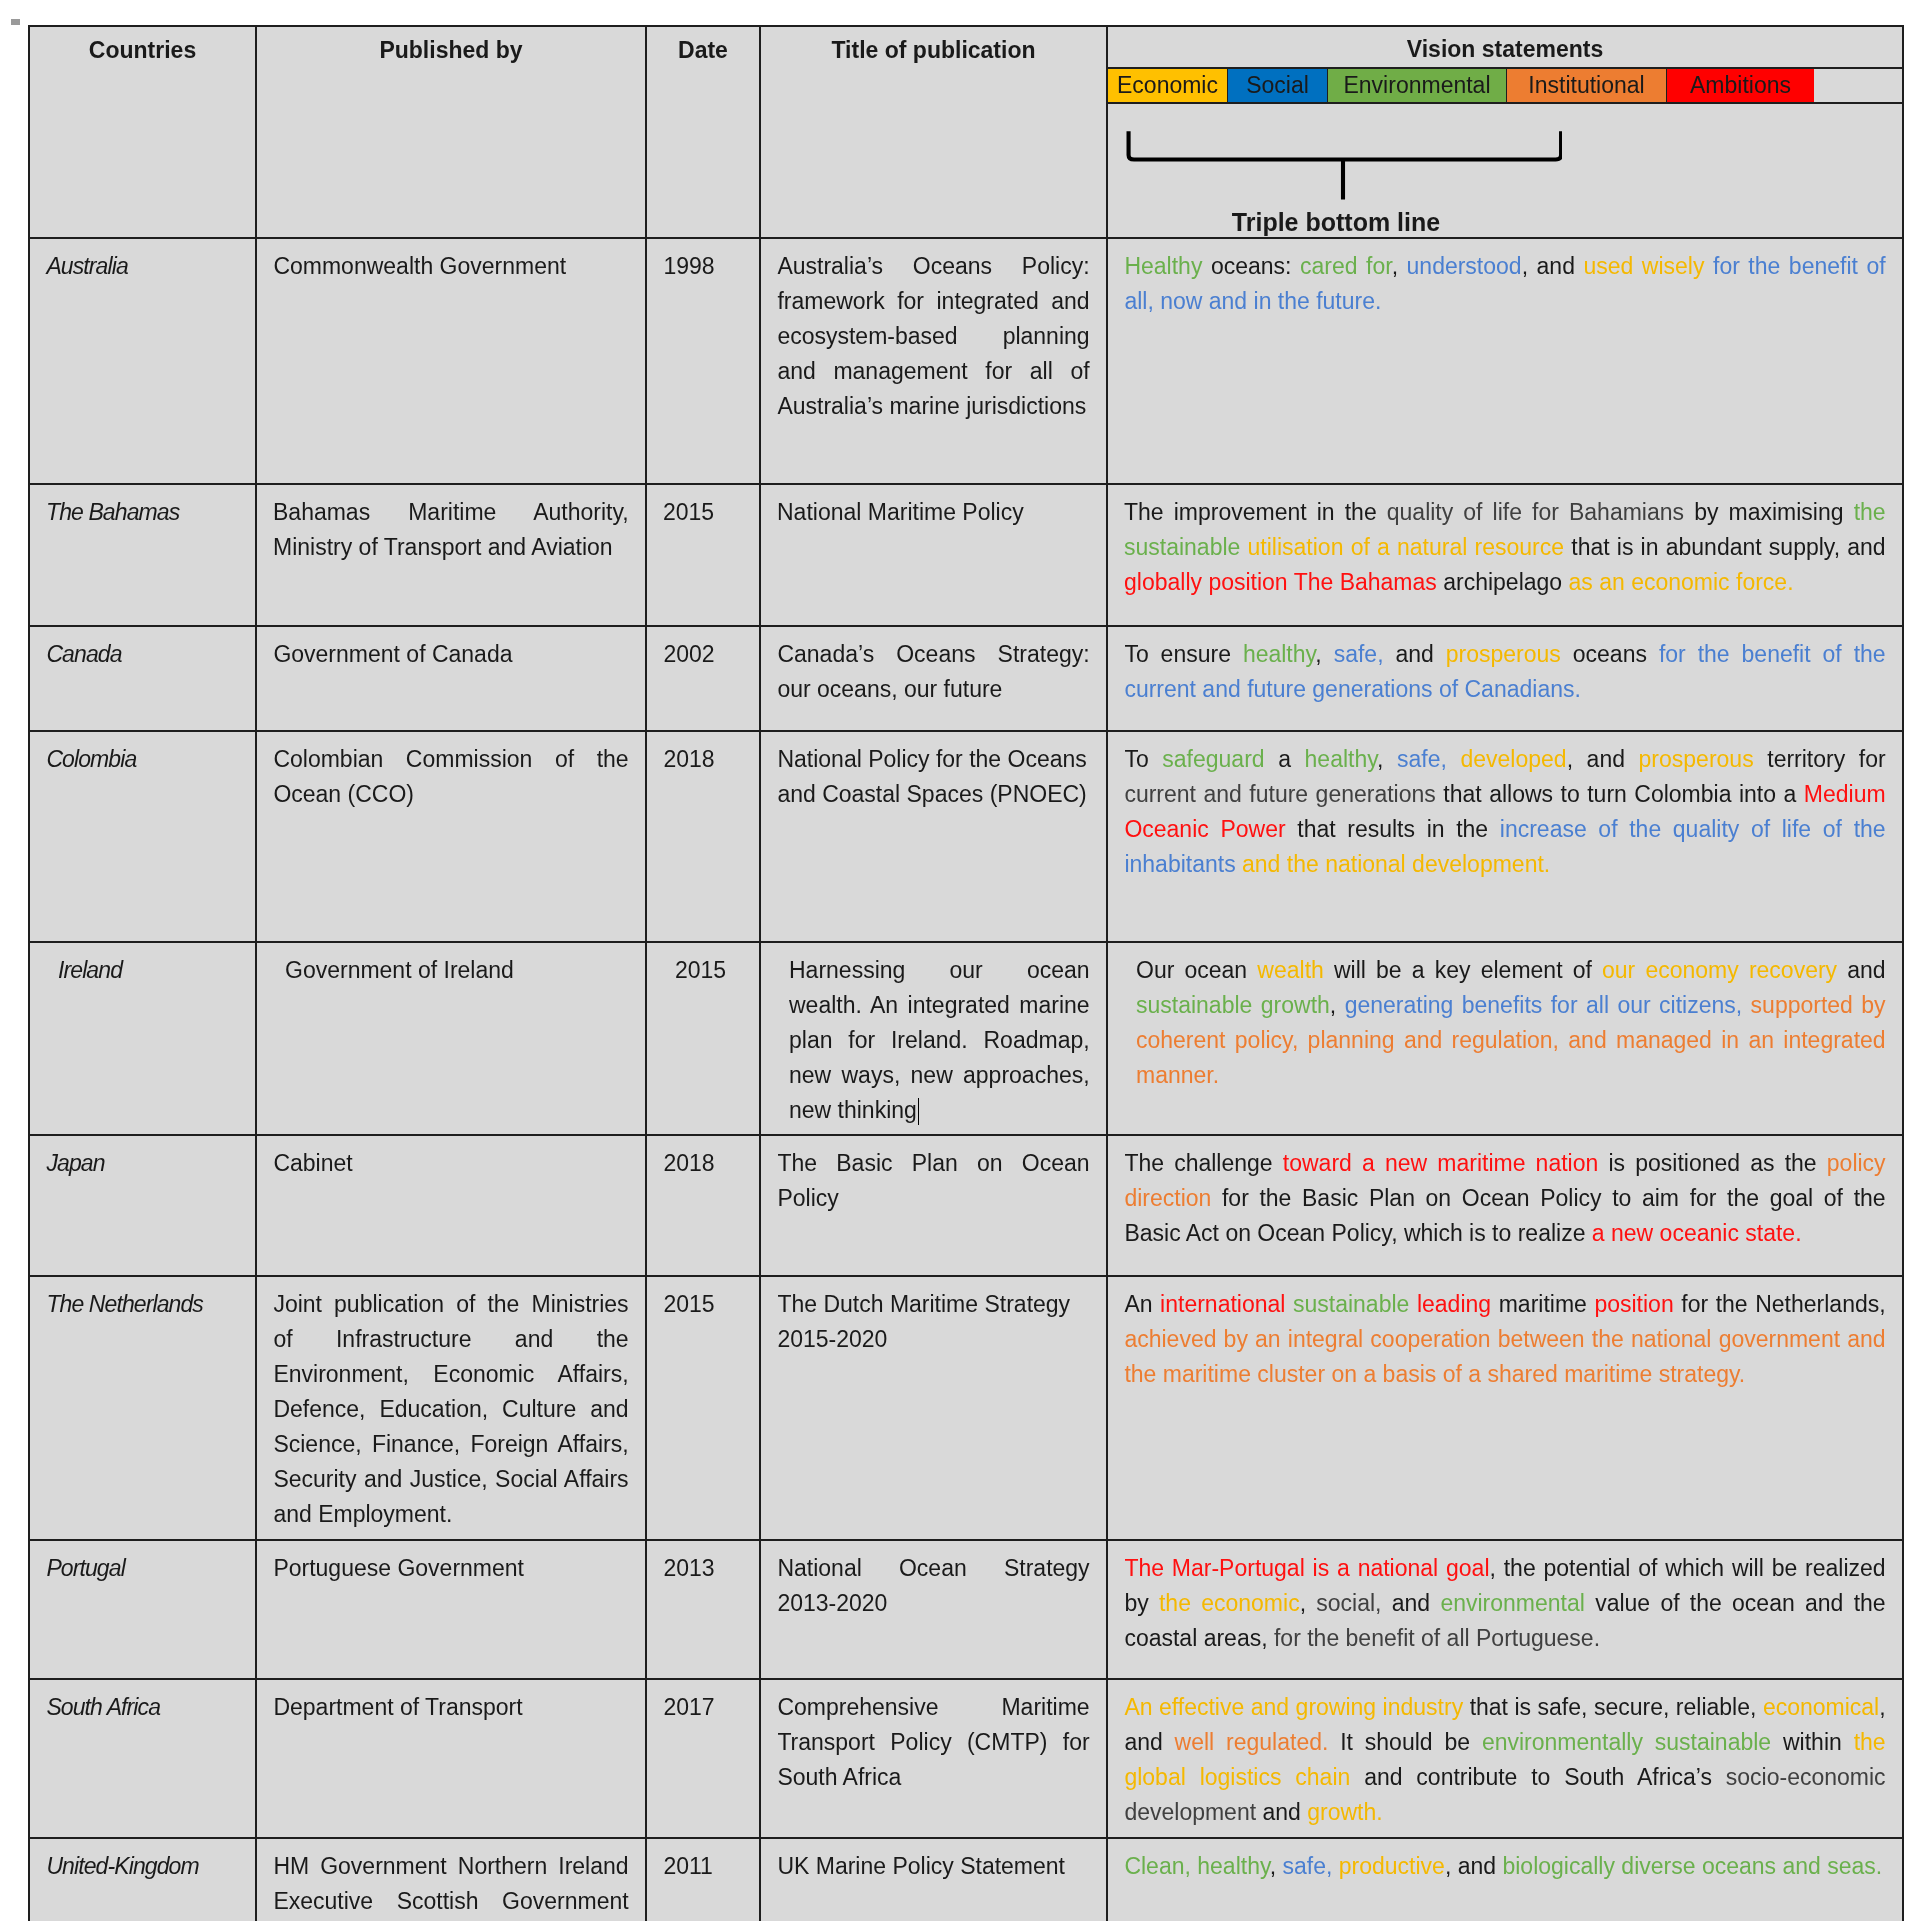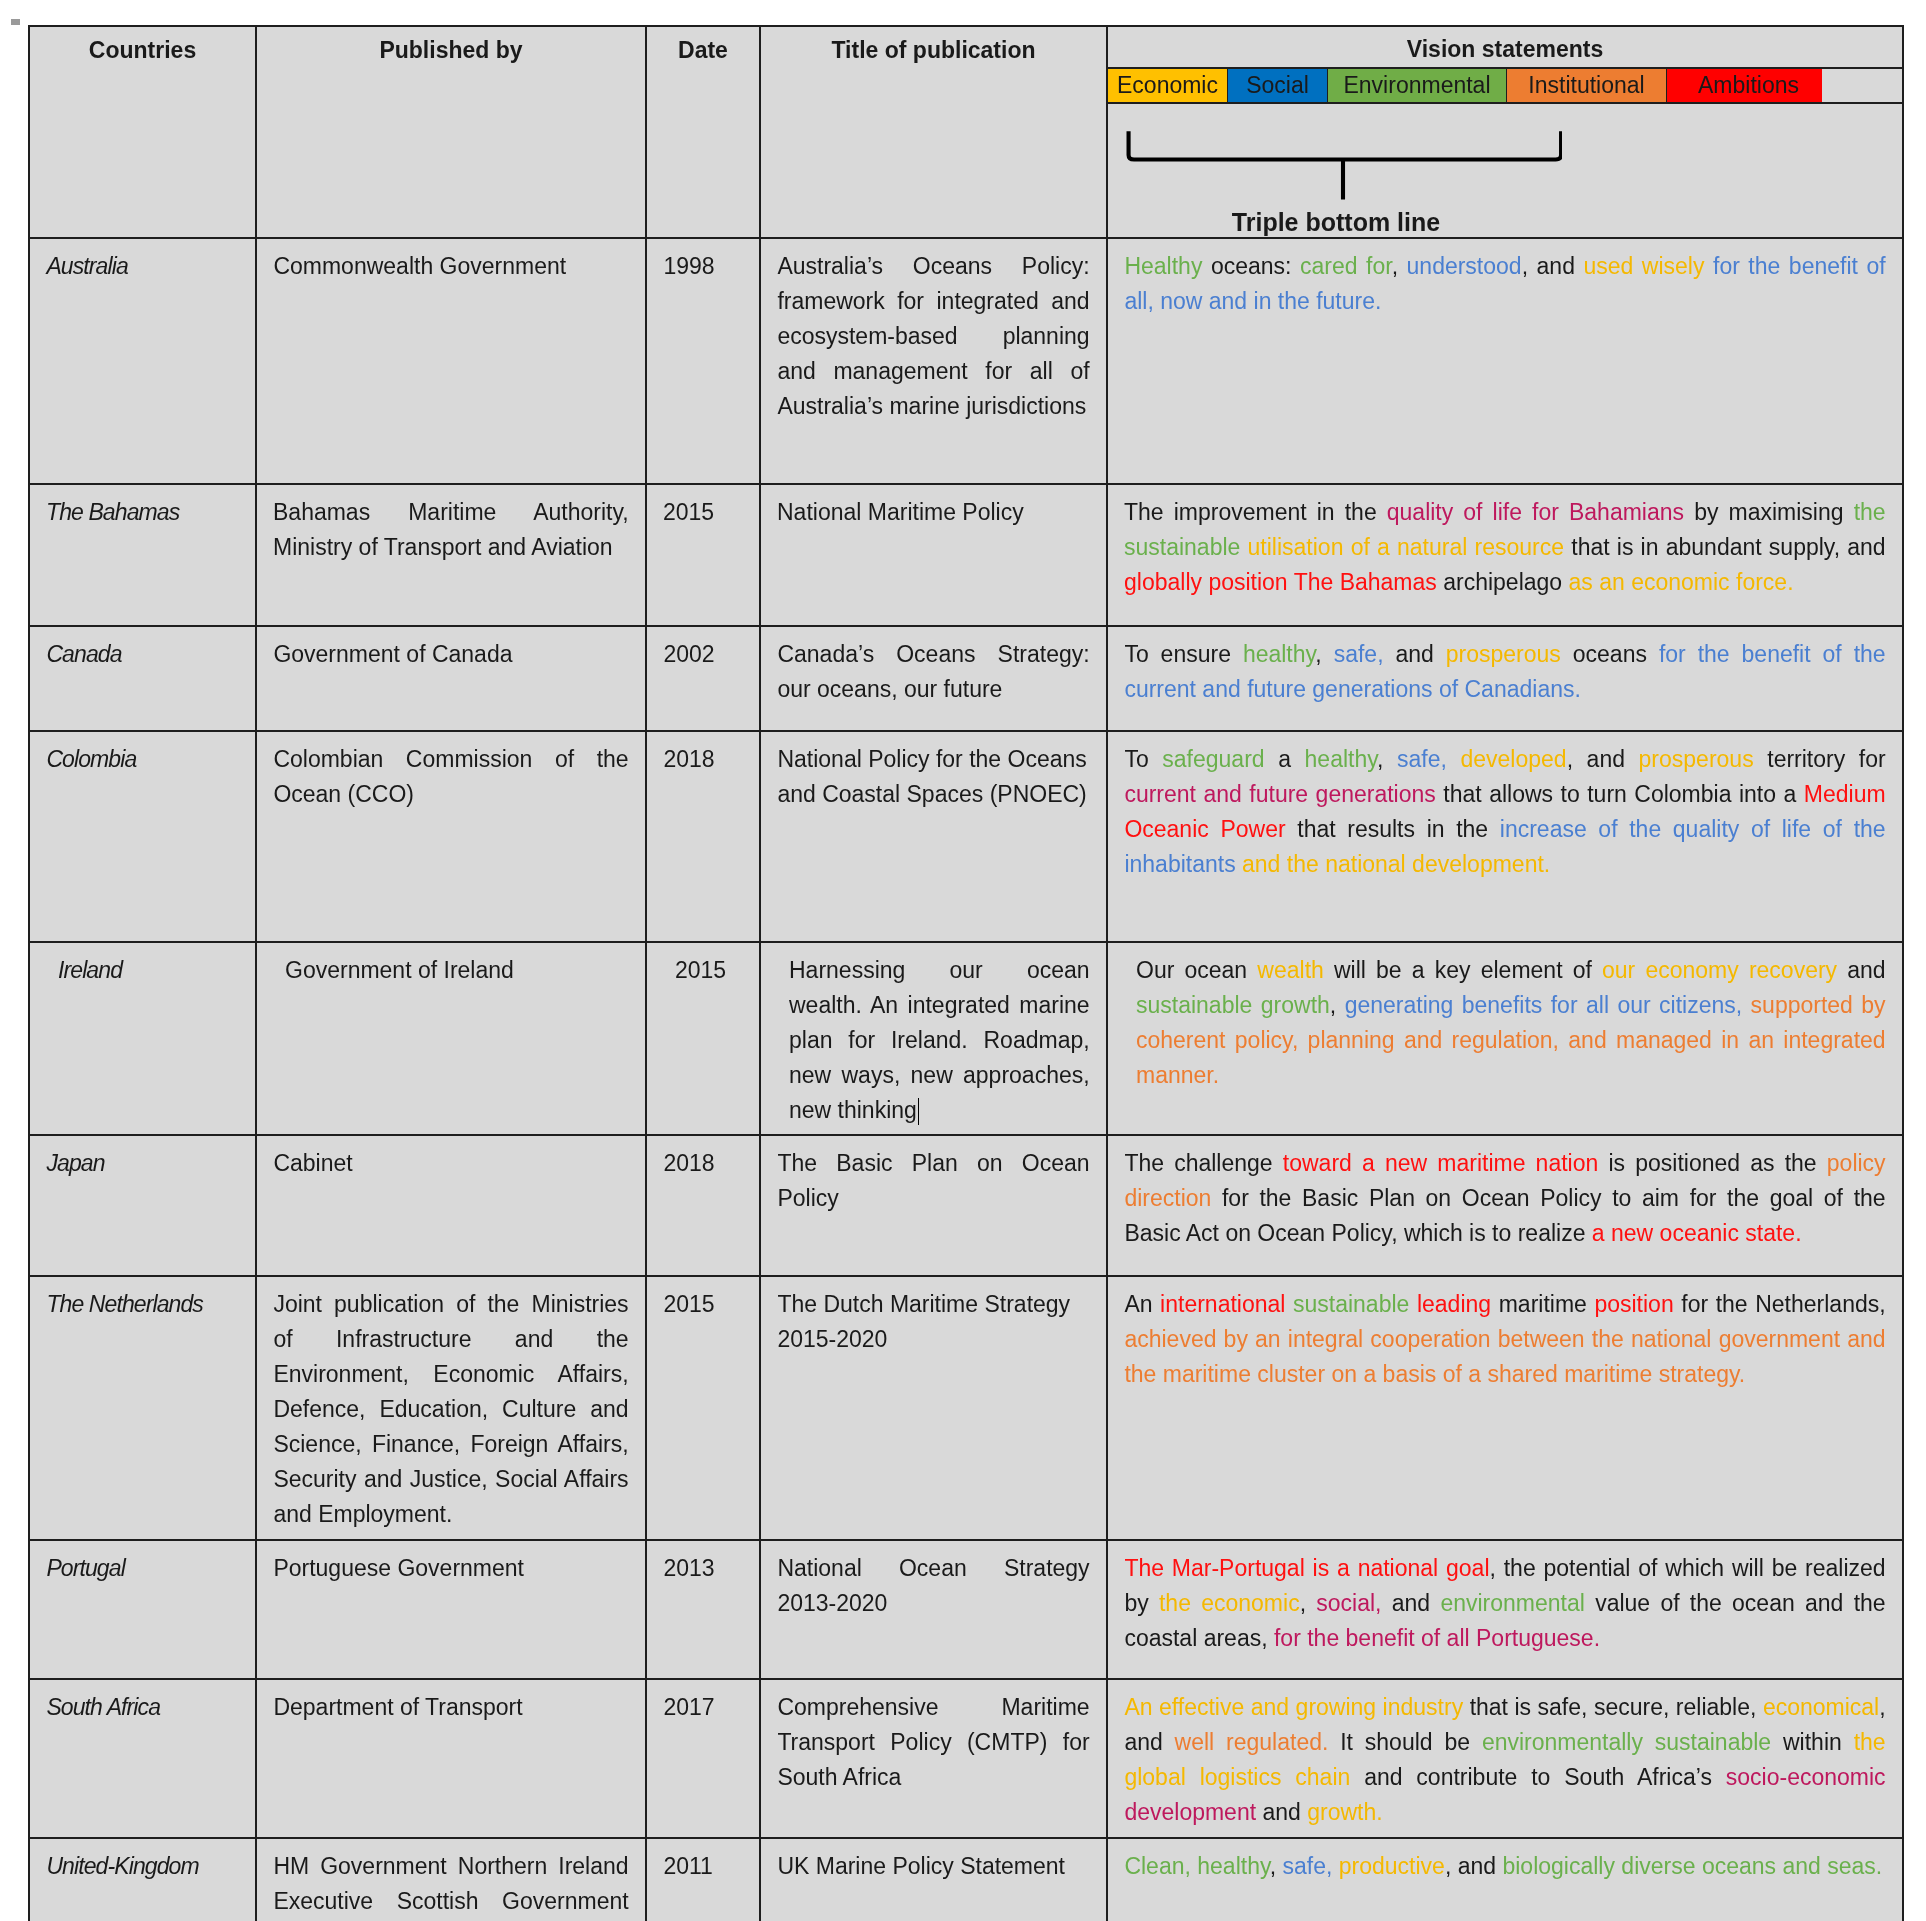--- a/index.html
+++ b/index.html
@@ -16,36 +16,36 @@
   .col-title { width: 347px; }
   .col-vision { width: 796px; }
   .country { font-weight: bold; font-style: italic; letter-spacing: -0.9px; }
   .just { text-align: justify; }
   .date { padding-left: 16.4px; }
   .vision-head { padding: 0 !important; position: relative; height: 210px; }
   .vision-title { text-align: center; font-weight: bold; height: 35px; line-height: 35px; padding-top: 4.6px; }
   .legend { display: flex; height: 33px; border-top: 2.3px solid #1e1e1e; border-bottom: 2.3px solid #1e1e1e; }
   .legend span { display: flex; align-items: center; justify-content: center; font-weight: normal; font-size: 23px;
                  border-right: 1.8px solid #1e1e1e; color: #1a1a1a; }
-  .legend span:last-child { border-right: none; padding-left: 8px; }
+  .legend span:last-child { border-right: none; }
   .brace { position: absolute; left: 16.4px; top: 104px; width: 438px; height: 87px; }
   .tbl-label { position: absolute; left: 0; width: 456px; top: 182px; text-align: center; font-weight: bold; font-size: 25px; line-height: 27px; }
   .row-australia td { height: 228px; }
   .row-bahamas td { height: 123px; padding-left: 16px; }
   .row-canada td { height: 87px; }
   .row-colombia td { height: 192px; }
   .row-ireland td { height: 160px; padding-left: 28px; }
   .row-japan td { height: 123px; }
   .row-netherlands td { height: 228px; }
   .row-portugal td { height: 121px; }
   .row-southafrica td { height: 123px; }
   .row-uk td { height: 82px; }
   .c-eco { color: #f5b800; }
   .c-soc { color: #4a7fd1; }
-  .c-soc2 { color: #be185d; }
+  .c-soc2 { color: #404040; }
   .c-env { color: #6ab04c; }
   .c-inst { color: #ed7d31; }
   .c-amb { color: #ff1010; }
   .c-k { color: #1a1a1a; }
   .caret { display: inline-block; width: 1.4px; height: 27px; background: #000; vertical-align: middle; margin-left: 0.9px; }
 </style>
 </head>
 <body>
 
 <div class="corner-mark"></div>

